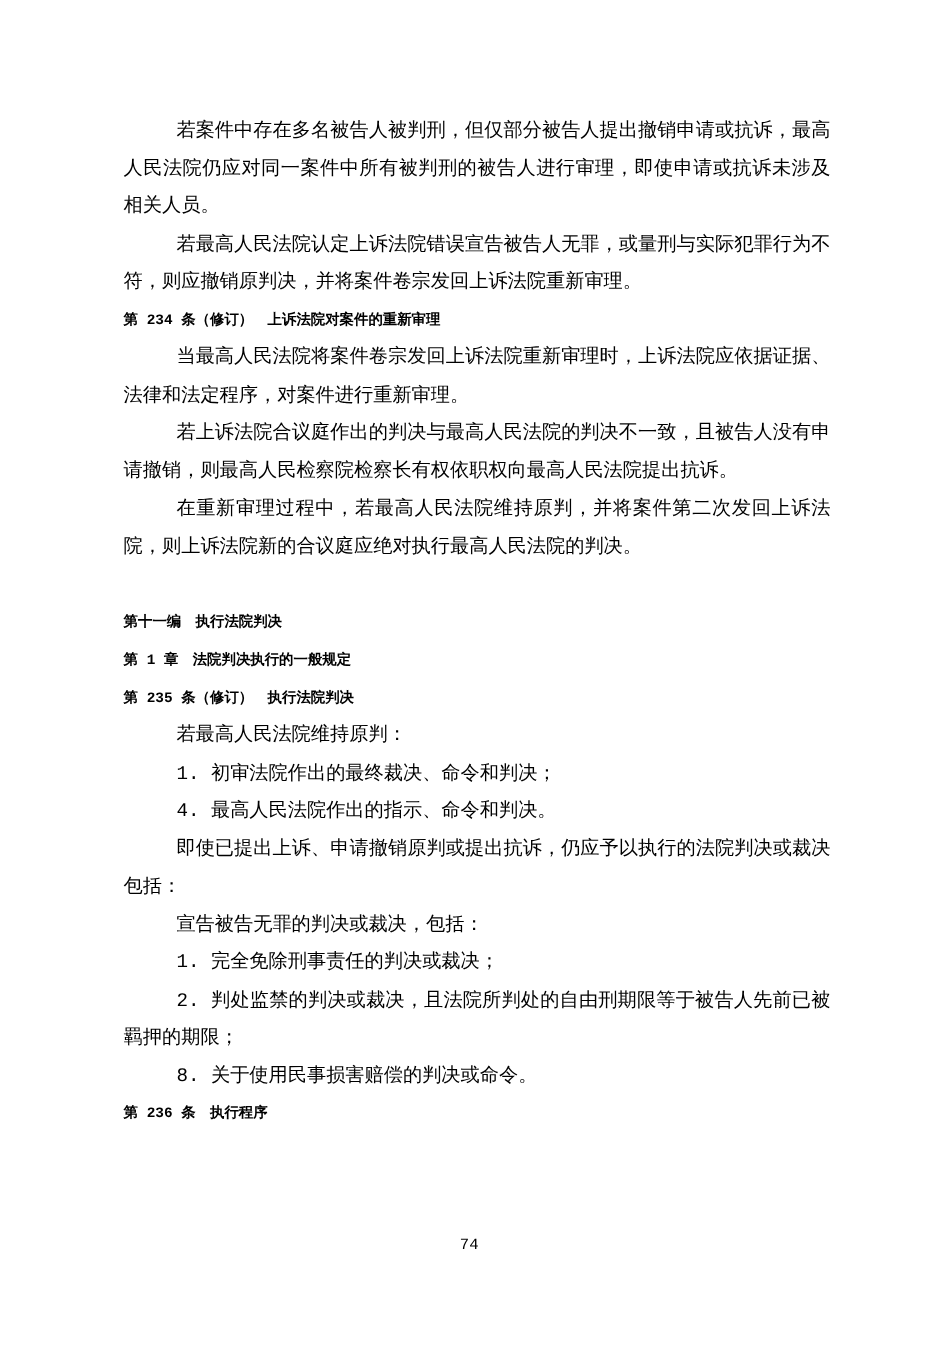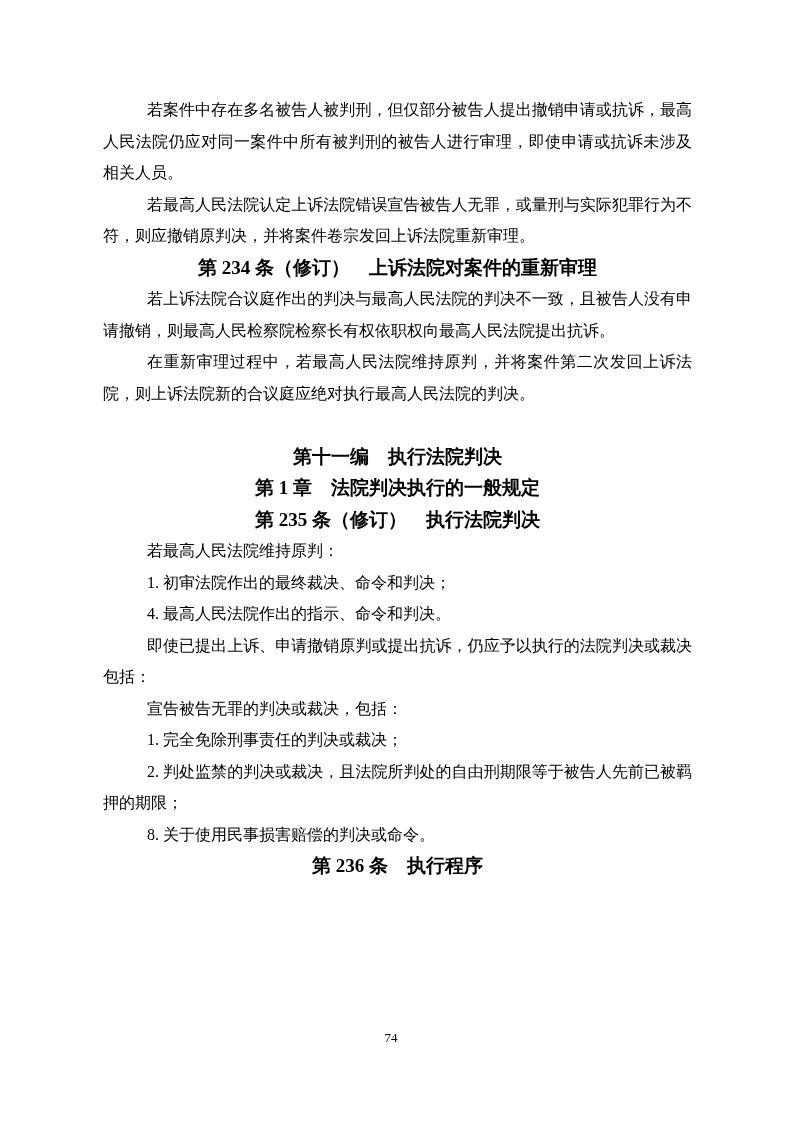--- a/index.html
+++ b/index.html
@@ -12,41 +12,42 @@
     height: 1122px;
     font-family: "Liberation Serif", "DejaVu Serif", serif;
     color: #000000;
   }
   .doc-page {
     position: relative;
     width: 793px;
     height: 1122px;
     background: #ffffff;
     overflow: hidden;
+    font-family: Liberation Mono, monospace;
   }
   .text-column {
     position: absolute;
     left: 103px;
     top: 94px;
     width: 589px;
   }
   .para {
     margin: 0;
     font-size: 16px;
     line-height: 31.5px;
     text-align: justify;
     text-indent: 44px;
     word-break: break-all;
   }
   .heading {
     margin: 0;
-    font-size: 19px;
+    font-size: 12px;
     line-height: 31.5px;
     font-weight: bold;
-    text-align: center;
+    text-align: left;
     text-indent: 0;
   }
   .part-gap {
     margin-top: 31.5px;
   }
   .page-number {
     position: absolute;
     top: 1030px;
     left: 0;
     width: 782px;
@@ -56,20 +57,21 @@
   }
 </style>
 </head>
 <body>
 
 <div class="doc-page">
   <div class="text-column">
     <p class="para">若案件中存在多名被告人被判刑，但仅部分被告人提出撤销申请或抗诉，最高人民法院仍应对同一案件中所有被判刑的被告人进行审理，即使申请或抗诉未涉及相关人员。</p>
     <p class="para">若最高人民法院认定上诉法院错误宣告被告人无罪，或量刑与实际犯罪行为不符，则应撤销原判决，并将案件卷宗发回上诉法院重新审理。</p>
     <p class="heading">第 234 条（修订）　上诉法院对案件的重新审理</p>
+    <p class="para">当最高人民法院将案件卷宗发回上诉法院重新审理时，上诉法院应依据证据、法律和法定程序，对案件进行重新审理。</p>
     <p class="para">若上诉法院合议庭作出的判决与最高人民法院的判决不一致，且被告人没有申请撤销，则最高人民检察院检察长有权依职权向最高人民法院提出抗诉。</p>
     <p class="para">在重新审理过程中，若最高人民法院维持原判，并将案件第二次发回上诉法院，则上诉法院新的合议庭应绝对执行最高人民法院的判决。</p>
     <p class="heading part-gap">第十一编　执行法院判决</p>
     <p class="heading">第 1 章　法院判决执行的一般规定</p>
     <p class="heading">第 235 条（修订）　执行法院判决</p>
     <p class="para">若最高人民法院维持原判：</p>
     <p class="para">1. 初审法院作出的最终裁决、命令和判决；</p>
     <p class="para">4. 最高人民法院作出的指示、命令和判决。</p>
     <p class="para">即使已提出上诉、申请撤销原判或提出抗诉，仍应予以执行的法院判决或裁决包括：</p>
     <p class="para">宣告被告无罪的判决或裁决，包括：</p>

